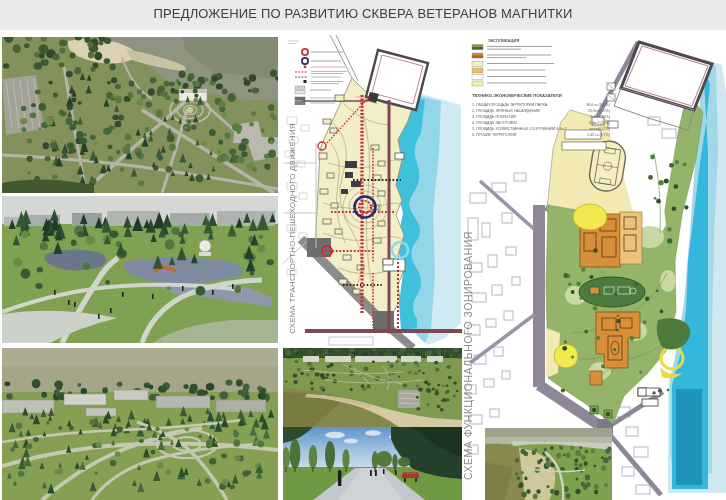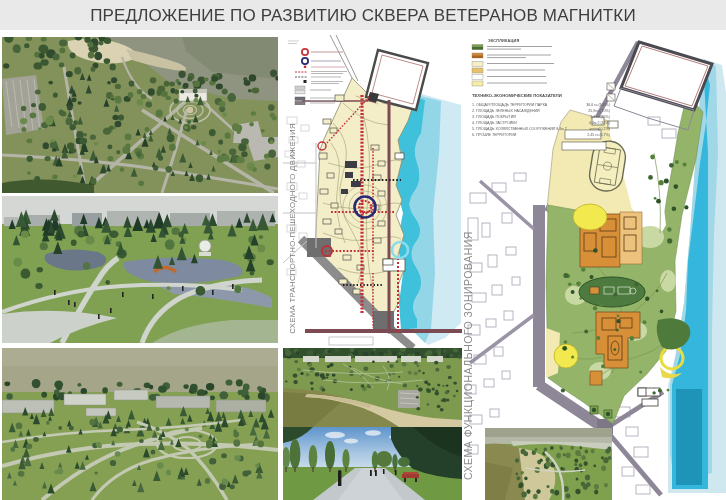--- a/index.html
+++ b/index.html
@@ -2,21 +2,21 @@
 <html><head><meta charset="utf-8">
 <style>
 html,body{margin:0;padding:0;background:#fff;}
 #board{position:relative;width:726px;height:500px;background:#fff;overflow:hidden;font-family:"Liberation Sans",sans-serif;}
 .abs{position:absolute;}
 </style></head>
 <body>
 <div id="board">
 
 <div class="abs" style="left:0;top:0;width:726px;height:30px;background:#e9e9e9;text-align:center;">
- <span style="display:inline-block;margin-top:6px;font-size:17px;letter-spacing:.15px;color:#3e3e3e;">ПРЕДЛОЖЕНИЕ ПО РАЗВИТИЮ СКВЕРА ВЕТЕРАНОВ МАГНИТКИ</span>
+ <span style="display:inline-block;margin-top:6px;font-size:13px;letter-spacing:.15px;color:#3e3e3e;">ПРЕДЛОЖЕНИЕ ПО РАЗВИТИЮ СКВЕРА ВЕТЕРАНОВ МАГНИТКИ</span>
 </div>
 <svg class="abs" style="left:2px;top:37px;" width="276" height="156" viewBox="0 0 276 156">
       <rect width="276" height="156" fill="#83925a"></rect>
       <polygon points="104,0 276,0 276,64 232,62 168,46 126,12" fill="#8e9480"></polygon>
       <polygon points="180,0 276,0 276,42 210,35 184,14" fill="#838a74"></polygon>
       <path d="M66 4 Q92 -2 116 6 Q140 14 132 22 Q112 30 90 24 Q64 18 66 4 Z" fill="#dbd2b4"></path>
       <path d="M124 12 Q150 17 176 26 Q188 31 182 34 Q158 32 130 23 Z" fill="#c9c2a2"></path>
       <g>
         <ellipse cx="271.6" cy="36.3" rx="3.5" ry="3.7" fill="#3a5232"></ellipse>
         <ellipse cx="180.1" cy="37.2" rx="3.6" ry="3.8" fill="#3a5232"></ellipse>

